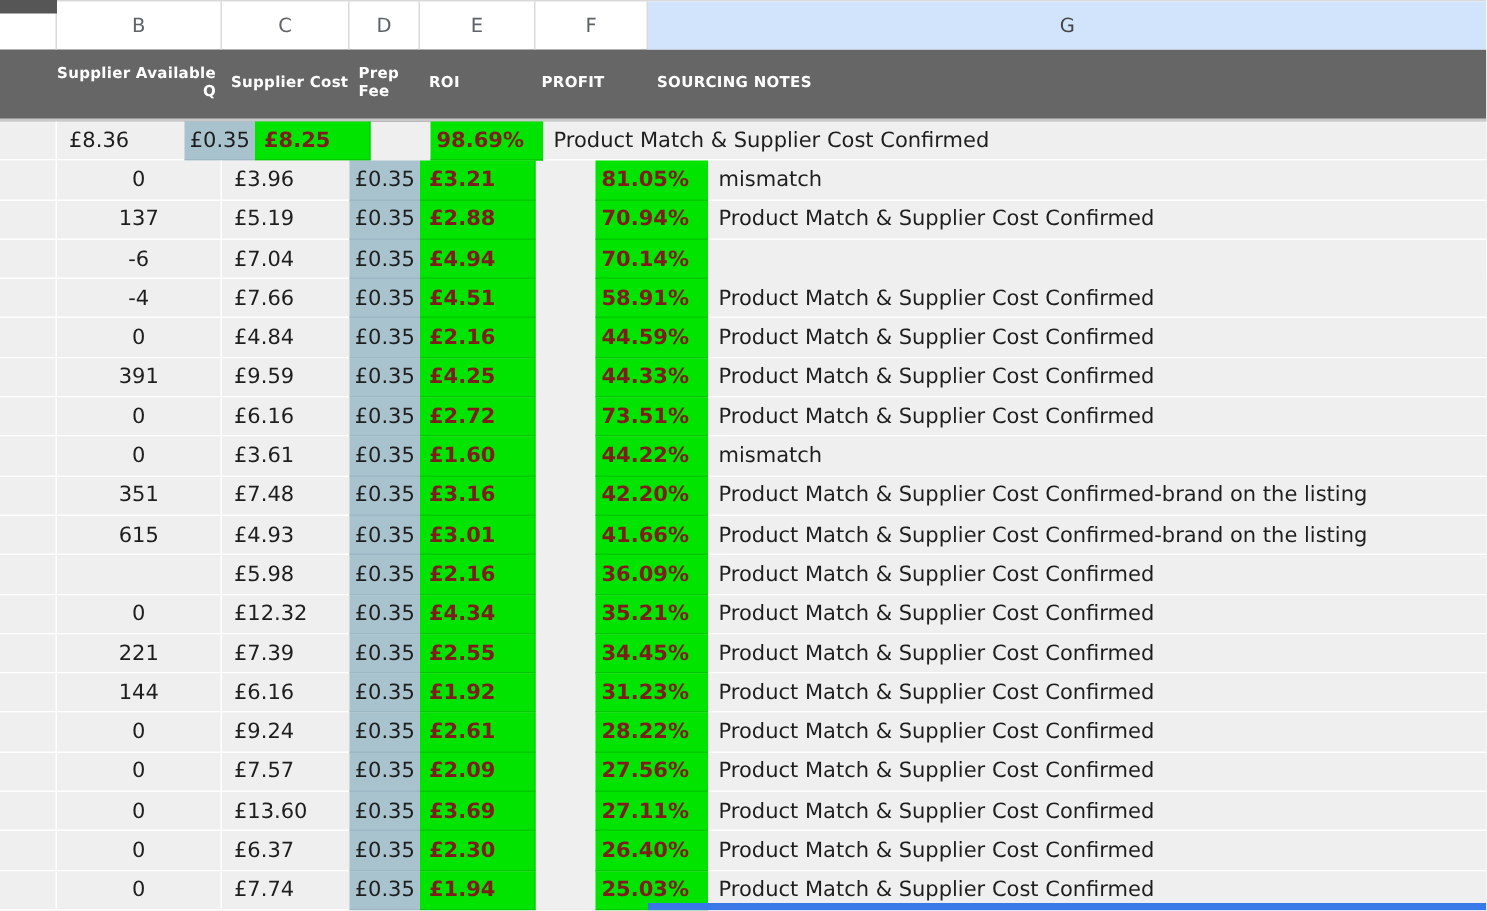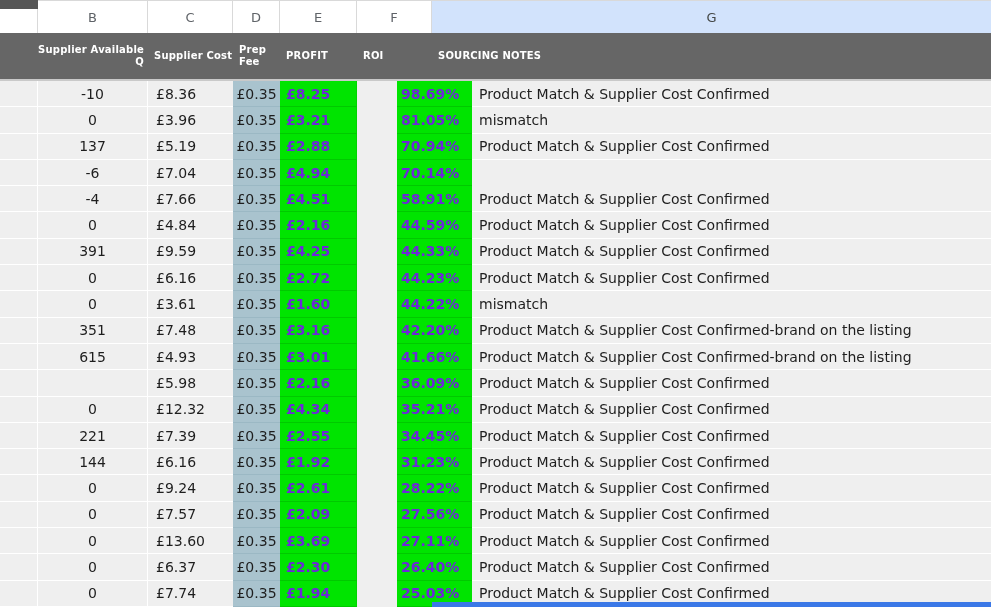--- a/index.html
+++ b/index.html
@@ -65,21 +65,21 @@
   .c.cb{justify-content:center;border-right:1px solid #ffffff;}
   .c.cc{padding-left:8px;}
   .c.cd{
     justify-content:center;
     background:var(--c-prep-bg,#a9c3ce);
     border-bottom-color:#9bb8c4;
   }
   .c.ce,.c.cf{
     background:var(--c-green,#00e400);
     border-bottom-color:#00c900;
-    font-weight:bold;color:#6d28d9;
+    font-weight:bold;color:#7f1d1d;
   }
   .c.ce{padding-left:6px;border-right:1px solid #00d400;}
   .c.cf{padding-left:4px;margin-left:40px;}
   .c.cg{padding-left:7px;}
 
   
   .sel-border{
     position:absolute;left:432px;right:0;bottom:0;height:5px;
     background:var(--c-sel-blue,#3b78e7);z-index:4;
   }
@@ -99,29 +99,28 @@
     <div class="lcell ce">E</div>
     <div class="lcell cf">F</div>
     <div class="lcell cg sel">G</div>
   </div>
 
   <div class="headrow">
     <div class="hcell ca"></div>
     <div class="hcell cb">Supplier Available Q</div>
     <div class="hcell cc">Supplier Cost</div>
     <div class="hcell cd">Prep Fee</div>
+    <div class="hcell cf">ROI</div>
     <div class="hcell ce">PROFIT</div>
-    <div class="hcell cf">ROI</div>
     <div class="hcell cg">SOURCING NOTES</div>
   </div>
 
   <div class="rows" id="rows-container">
   <div class="r">
     <div class="c ca"></div>
-    <div class="c cb">-10</div>
     <div class="c cc">£8.36</div>
     <div class="c cd">£0.35</div>
     <div class="c ce">£8.25</div>
     <div class="c cf">98.69%</div>
     <div class="c cg">Product Match &amp; Supplier Cost Confirmed</div>
   </div>
 
   <div class="r">
     <div class="c ca"></div>
     <div class="c cb">0</div>
@@ -180,21 +179,21 @@
     <div class="c cf">44.33%</div>
     <div class="c cg">Product Match &amp; Supplier Cost Confirmed</div>
   </div>
 
   <div class="r">
     <div class="c ca"></div>
     <div class="c cb">0</div>
     <div class="c cc">£6.16</div>
     <div class="c cd">£0.35</div>
     <div class="c ce">£2.72</div>
-    <div class="c cf">44.23%</div>
+    <div class="c cf">73.51%</div>
     <div class="c cg">Product Match &amp; Supplier Cost Confirmed</div>
   </div>
 
   <div class="r">
     <div class="c ca"></div>
     <div class="c cb">0</div>
     <div class="c cc">£3.61</div>
     <div class="c cd">£0.35</div>
     <div class="c ce">£1.60</div>
     <div class="c cf">44.22%</div>

